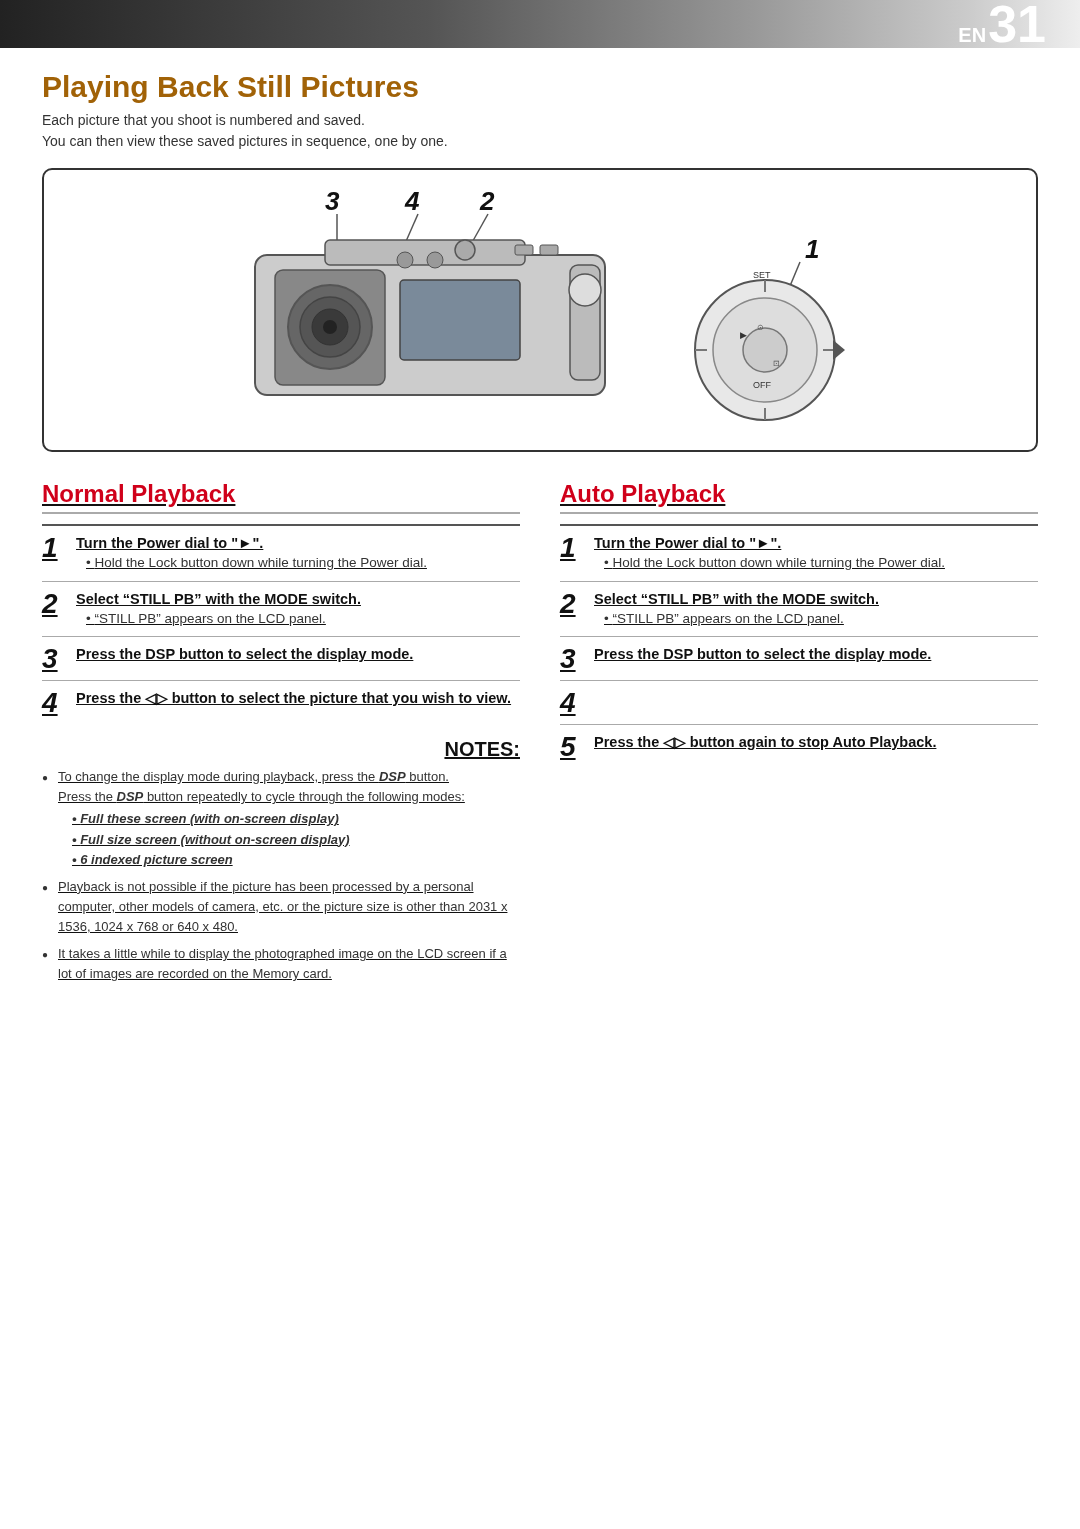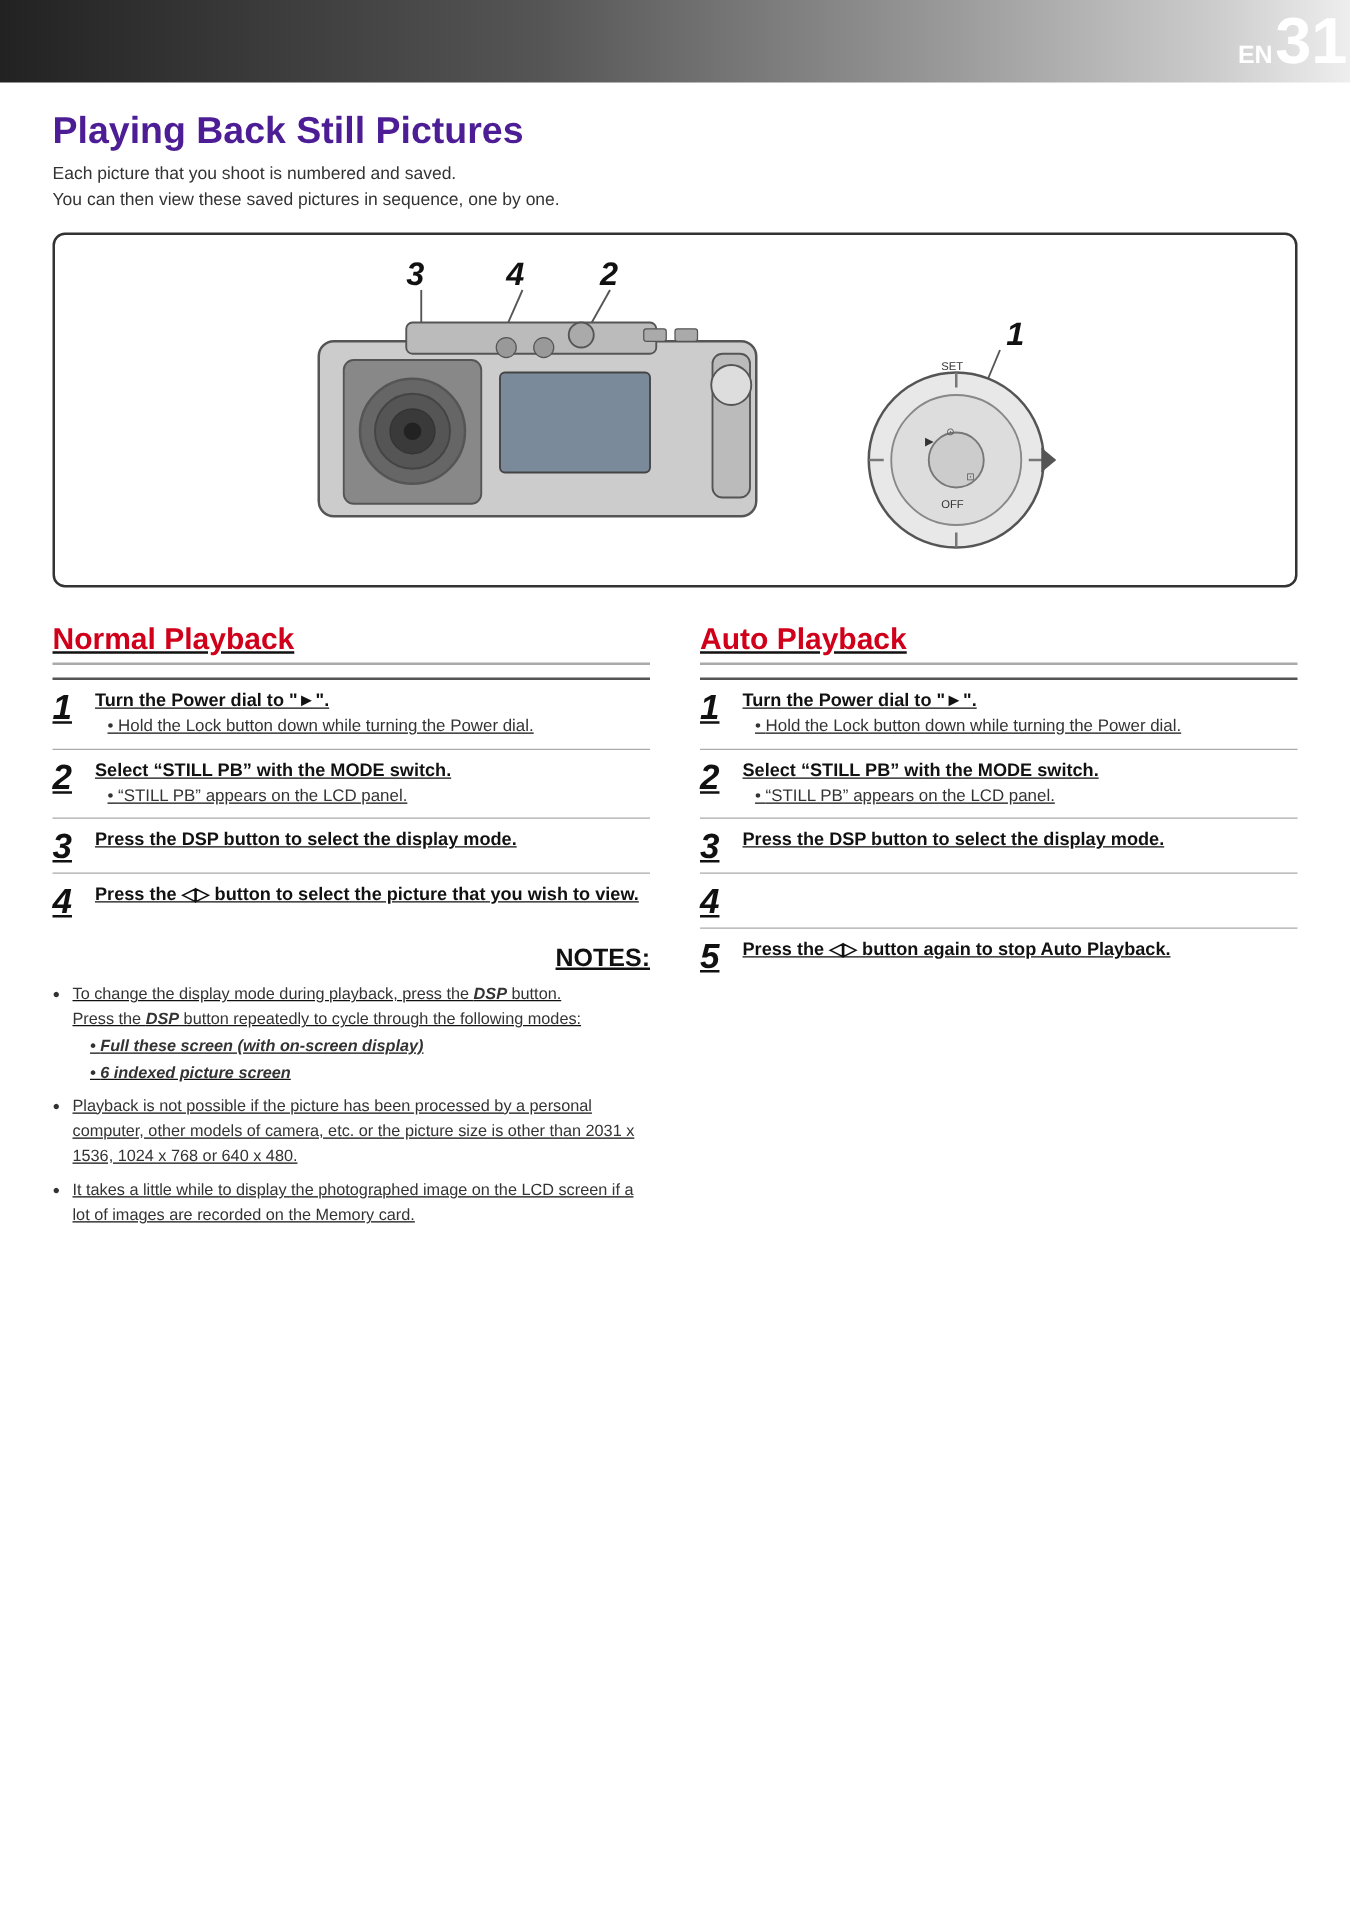--- a/index.html
+++ b/index.html
@@ -9,25 +9,25 @@
       background: #fff;
       font-family: Arial, Helvetica, sans-serif;
       font-size: 15px;
       color: #111;
       position: relative;
     }
 
     
     .header-bar {
       background: linear-gradient(to right, #222 0%, #555 40%, #999 70%, #ccc 90%, #eee 100%);
-      height: 66px;
+      height: 48px;
       display: flex;
       align-items: center;
       justify-content: flex-end;
-      padding-right: 2px;
+      padding-right: 34px;
     }
     .page-number-box {
       display: flex;
       align-items: baseline;
       color: #fff;
     }
     .page-en {
       font-size: 20px;
       font-weight: bold;
       color: #fff;
@@ -42,21 +42,21 @@
 
     
     .content {
       padding: 22px 42px 30px 42px;
     }
 
     
     .section-title {
       font-size: 30px;
       font-weight: bold;
-      color: #4c1d95;
+      color: #a16207;
       margin-bottom: 6px;
       font-family: Arial, Helvetica, sans-serif;
     }
 
     .intro-text {
       font-size: 14px;
       color: #333;
       margin-bottom: 16px;
       line-height: 1.5;
     }
@@ -358,20 +358,21 @@
       </div>
 
       <div class="notes-section">
         <div class="notes-title">NOTES:</div>
         <ul class="notes-list">
           <li>
             <span>To change the display mode during playback, press the <span class="bold-italic">DSP</span> button.</span><br>
             <span>Press the <span class="bold-italic">DSP</span> button repeatedly to cycle through the following modes:</span>
             <ul class="bullet-sub">
               <li>Full these screen (with on-screen display)</li>
+              <li>Full size screen (without on-screen display)</li>
               <li>6 indexed picture screen</li>
             </ul>
           </li>
           <li>Playback is not possible if the picture has been processed by a personal computer, other models of camera, etc. or the picture size is other than 2031 x 1536, 1024 x 768 or 640 x 480.</li>
           <li>It takes a little while to display the photographed image on the LCD screen if a lot of images are recorded on the Memory card.</li>
         </ul>
       </div>
     </div>
 
     <div class="col-right">

